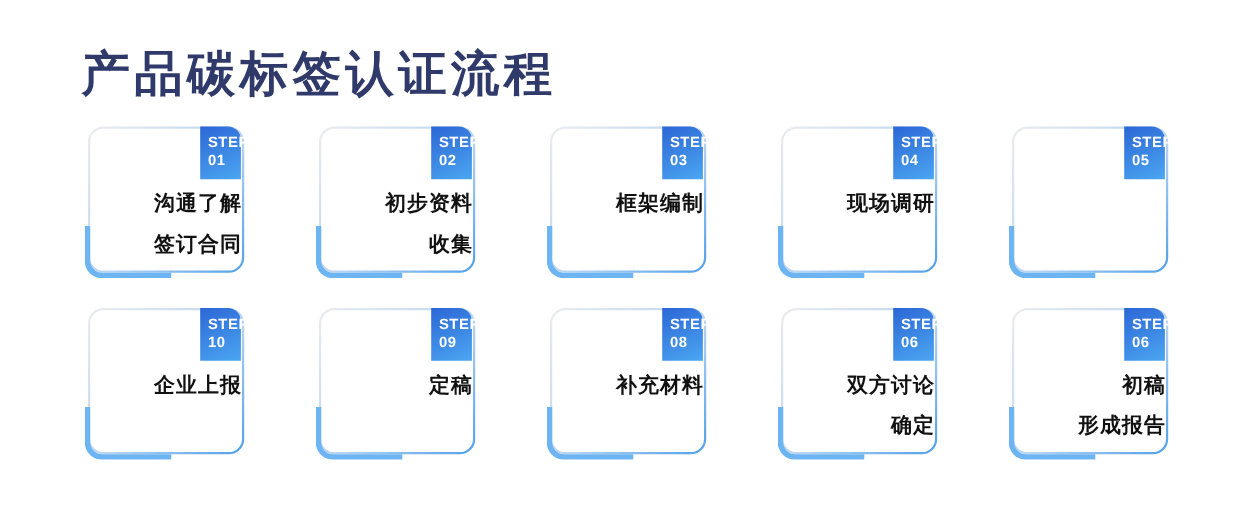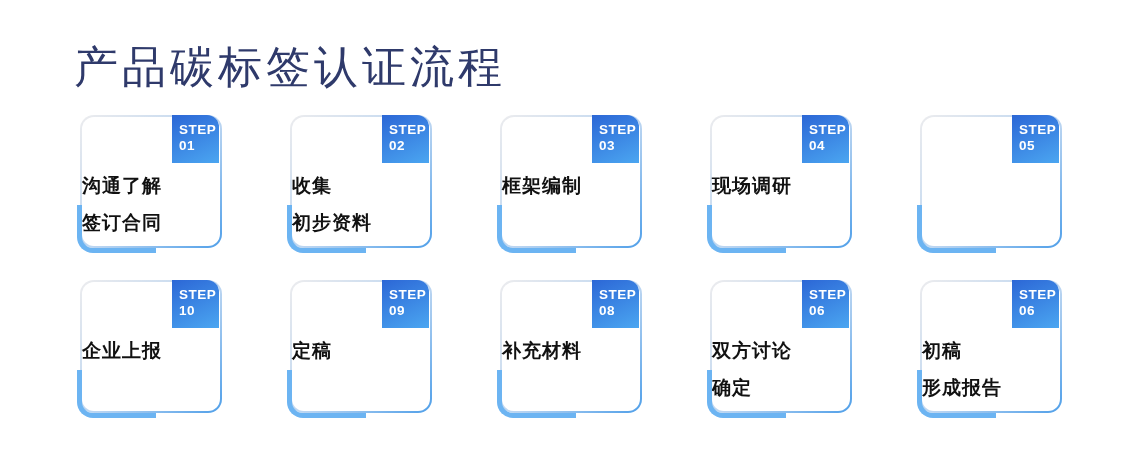--- a/index.html
+++ b/index.html
@@ -14,21 +14,21 @@
   .stage {
     position: relative;
     width: 1140px;
     height: 470px;
   }
   .title {
     position: absolute;
     left: 74px;
     top: 38px;
     font-size: 44px;
-    font-weight: normal;
+    font-weight: bold;
     letter-spacing: 4px;
     color: var(--title-color, #2f3a6b);
     white-space: nowrap;
   }
   .cards-grid {
     position: absolute;
     left: 80px;
     top: 115px;
     display: grid;
     grid-template-columns: repeat(5, 142px);
@@ -45,35 +45,35 @@
       var(--border-end, #4f9fe9) 100%);
   }
   .card-inner {
     position: absolute;
     inset: 2px;
     background: #ffffff;
     border-radius: 12px;
   }
   .card-text {
     padding-top: 50px;
-    text-align: left;
+    text-align: right;
   }
   .line {
     font-size: 19px;
     font-weight: bold;
     color: var(--card-text, #111111);
     line-height: 37px;
     letter-spacing: 1px;
     min-height: 37px;
   }
   .badge {
     position: absolute;
     top: 0;
     right: 3px;
-    width: 47px;
+    width: 37px;
     height: 48px;
     border-top-right-radius: 12px;
     background: linear-gradient(155deg,
       var(--badge-start, #2c67d6) 0%,
       var(--badge-end, #4ba6f1) 100%);
     color: #ffffff;
     font-weight: bold;
     font-size: 13.5px;
     line-height: 16px;
     letter-spacing: 0.5px;
@@ -111,22 +111,22 @@
       <div class="badge">
         <div>STEP</div>
         <div>01</div>
       </div>
       <div class="accent"></div>
     </div>
 
     <div class="card">
       <div class="card-inner">
         <div class="card-text">
+          <div class="line">初步资料</div>
           <div class="line">收集</div>
-          <div class="line">初步资料</div>
         </div>
       </div>
       <div class="badge">
         <div>STEP</div>
         <div>02</div>
       </div>
       <div class="accent"></div>
     </div>
 
     <div class="card">

